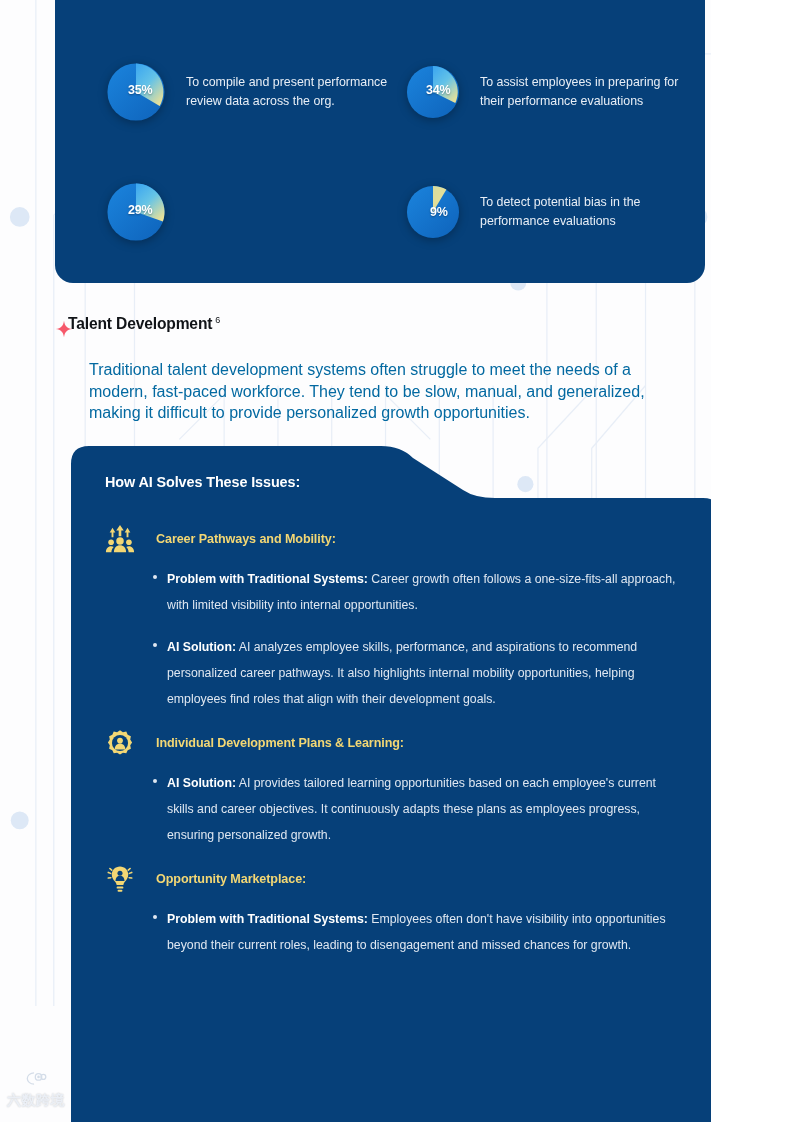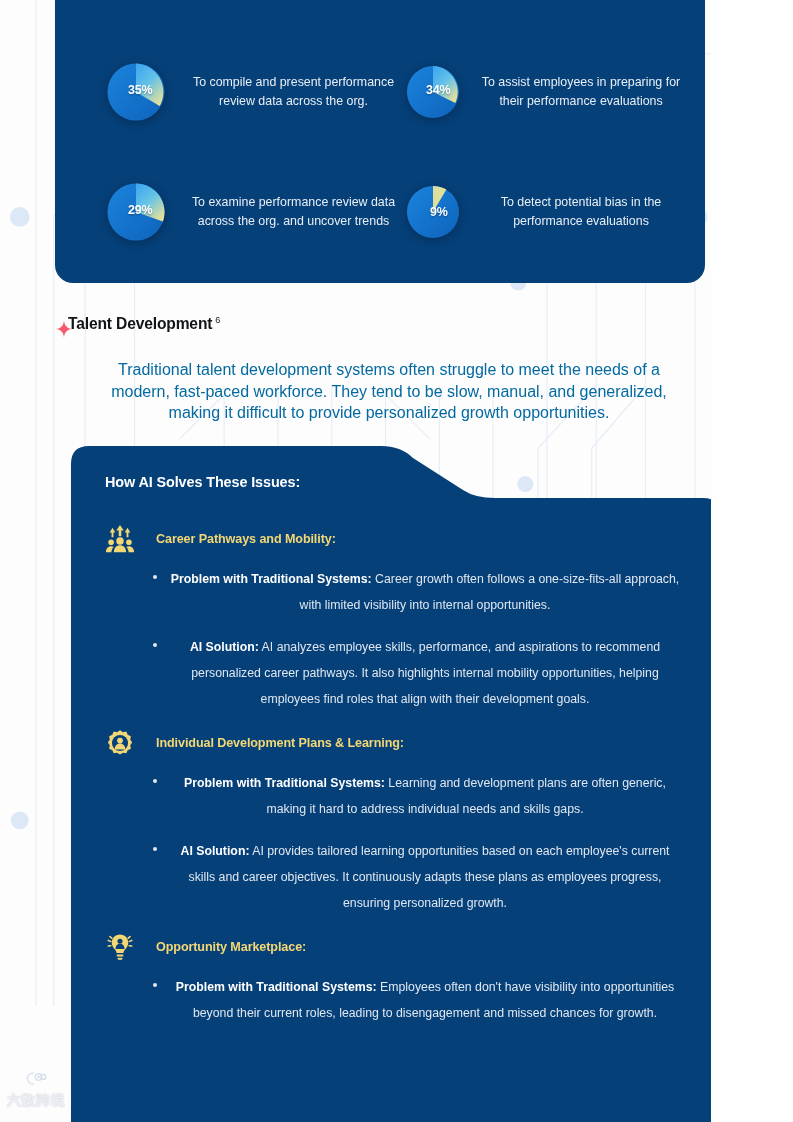--- a/index.html
+++ b/index.html
@@ -7,21 +7,20 @@
     width: 793px; height: 1122px;
     font-family: "Liberation Sans", sans-serif;
     background: #ffffff;
     overflow: hidden;
   }
   #page {
     position: relative;
     width: 711px; height: 1122px;
     background: #fdfdfe;
     overflow: hidden;
-    text-align: center;
   }
 
   
   .circuit-bg {
     position: absolute; inset: 0;
     z-index: 0;
     pointer-events: none;
   }
 
   
@@ -250,21 +249,20 @@
               <linearGradient id="b29" x1="0" y1="0" x2="1" y2="1">
                 <stop offset="0%" stop-color="#1b84dd"></stop>
                 <stop offset="100%" stop-color="#0e63bb"></stop>
               </linearGradient>
             </defs>
             <circle cx="50" cy="50" r="42" fill="url(#b29)"></circle>
             <path d="M50 50 L50 8 A42 42 0 0 1 89.6 63.8 Z" fill="url(#g29)"></path>
           </svg>
           <span class="pie-label" style="left:26px;top:25px;">29%</span>
         </div>
-        <div class="pie-text">To examine performance review data across the org. and uncover trends</div>
       </div>
 
       <div class="pie-item">
         <div class="pie-wrap small">
           <svg viewBox="0 0 100 100">
             <defs>
               <linearGradient id="g9" x1="0.1" y1="0" x2="0.9" y2="1">
                 <stop offset="0%" stop-color="#d8dd9f"></stop>
                 <stop offset="100%" stop-color="#efe294"></stop>
               </linearGradient>
@@ -329,21 +327,20 @@
         <div class="ai-block-head">
           <svg class="ai-icon" viewBox="0 0 32 32">
             <path fill="#f3d774" d="M16 2.5 l3.1 2.0 3.6 -0.7 1.5 3.4 3.4 1.5 -0.7 3.6 2.0 3.1 -2.0 3.1 0.7 3.6 -3.4 1.5 -1.5 3.4 -3.6 -0.7 -3.1 2.0 -3.1 -2.0 -3.6 0.7 -1.5 -3.4 -3.4 -1.5 0.7 -3.6 -2.0 -3.1 2.0 -3.1 -0.7 -3.6 3.4 -1.5 1.5 -3.4 3.6 0.7 Z"></path>
             <circle cx="16" cy="16" r="8.6" fill="#064079"></circle>
             <circle cx="16" cy="13.4" r="3.1" fill="#f3d774"></circle>
             <path d="M10.3 23 C10.3 18.9 12.9 16.5 16 16.5 C19.1 16.5 21.7 18.9 21.7 23 Z" fill="#f3d774"></path>
           </svg>
           <div class="ai-block-title">Individual Development Plans &amp; Learning:</div>
         </div>
         <ul class="ai-bullets">
-          <li><b>Problem with Traditional Systems:</b><span> Learning and development plans are often generic, making it hard to address individual needs and skills gaps.</span></li>
           <li><b>AI Solution:</b><span> AI provides tailored learning opportunities based on each employee's current skills and career objectives. It continuously adapts these plans as employees progress, ensuring personalized growth.</span></li>
         </ul>
       </div>
 
       <div class="ai-block">
         <div class="ai-block-head">
           <svg class="ai-icon" viewBox="0 0 32 32">
             <g stroke="#f3d774" stroke-width="1.7" stroke-linecap="round">
               <path d="M3.5 9 L6 10"></path>
                 <path d="M3.5 15 L6.2 14.6"></path>

